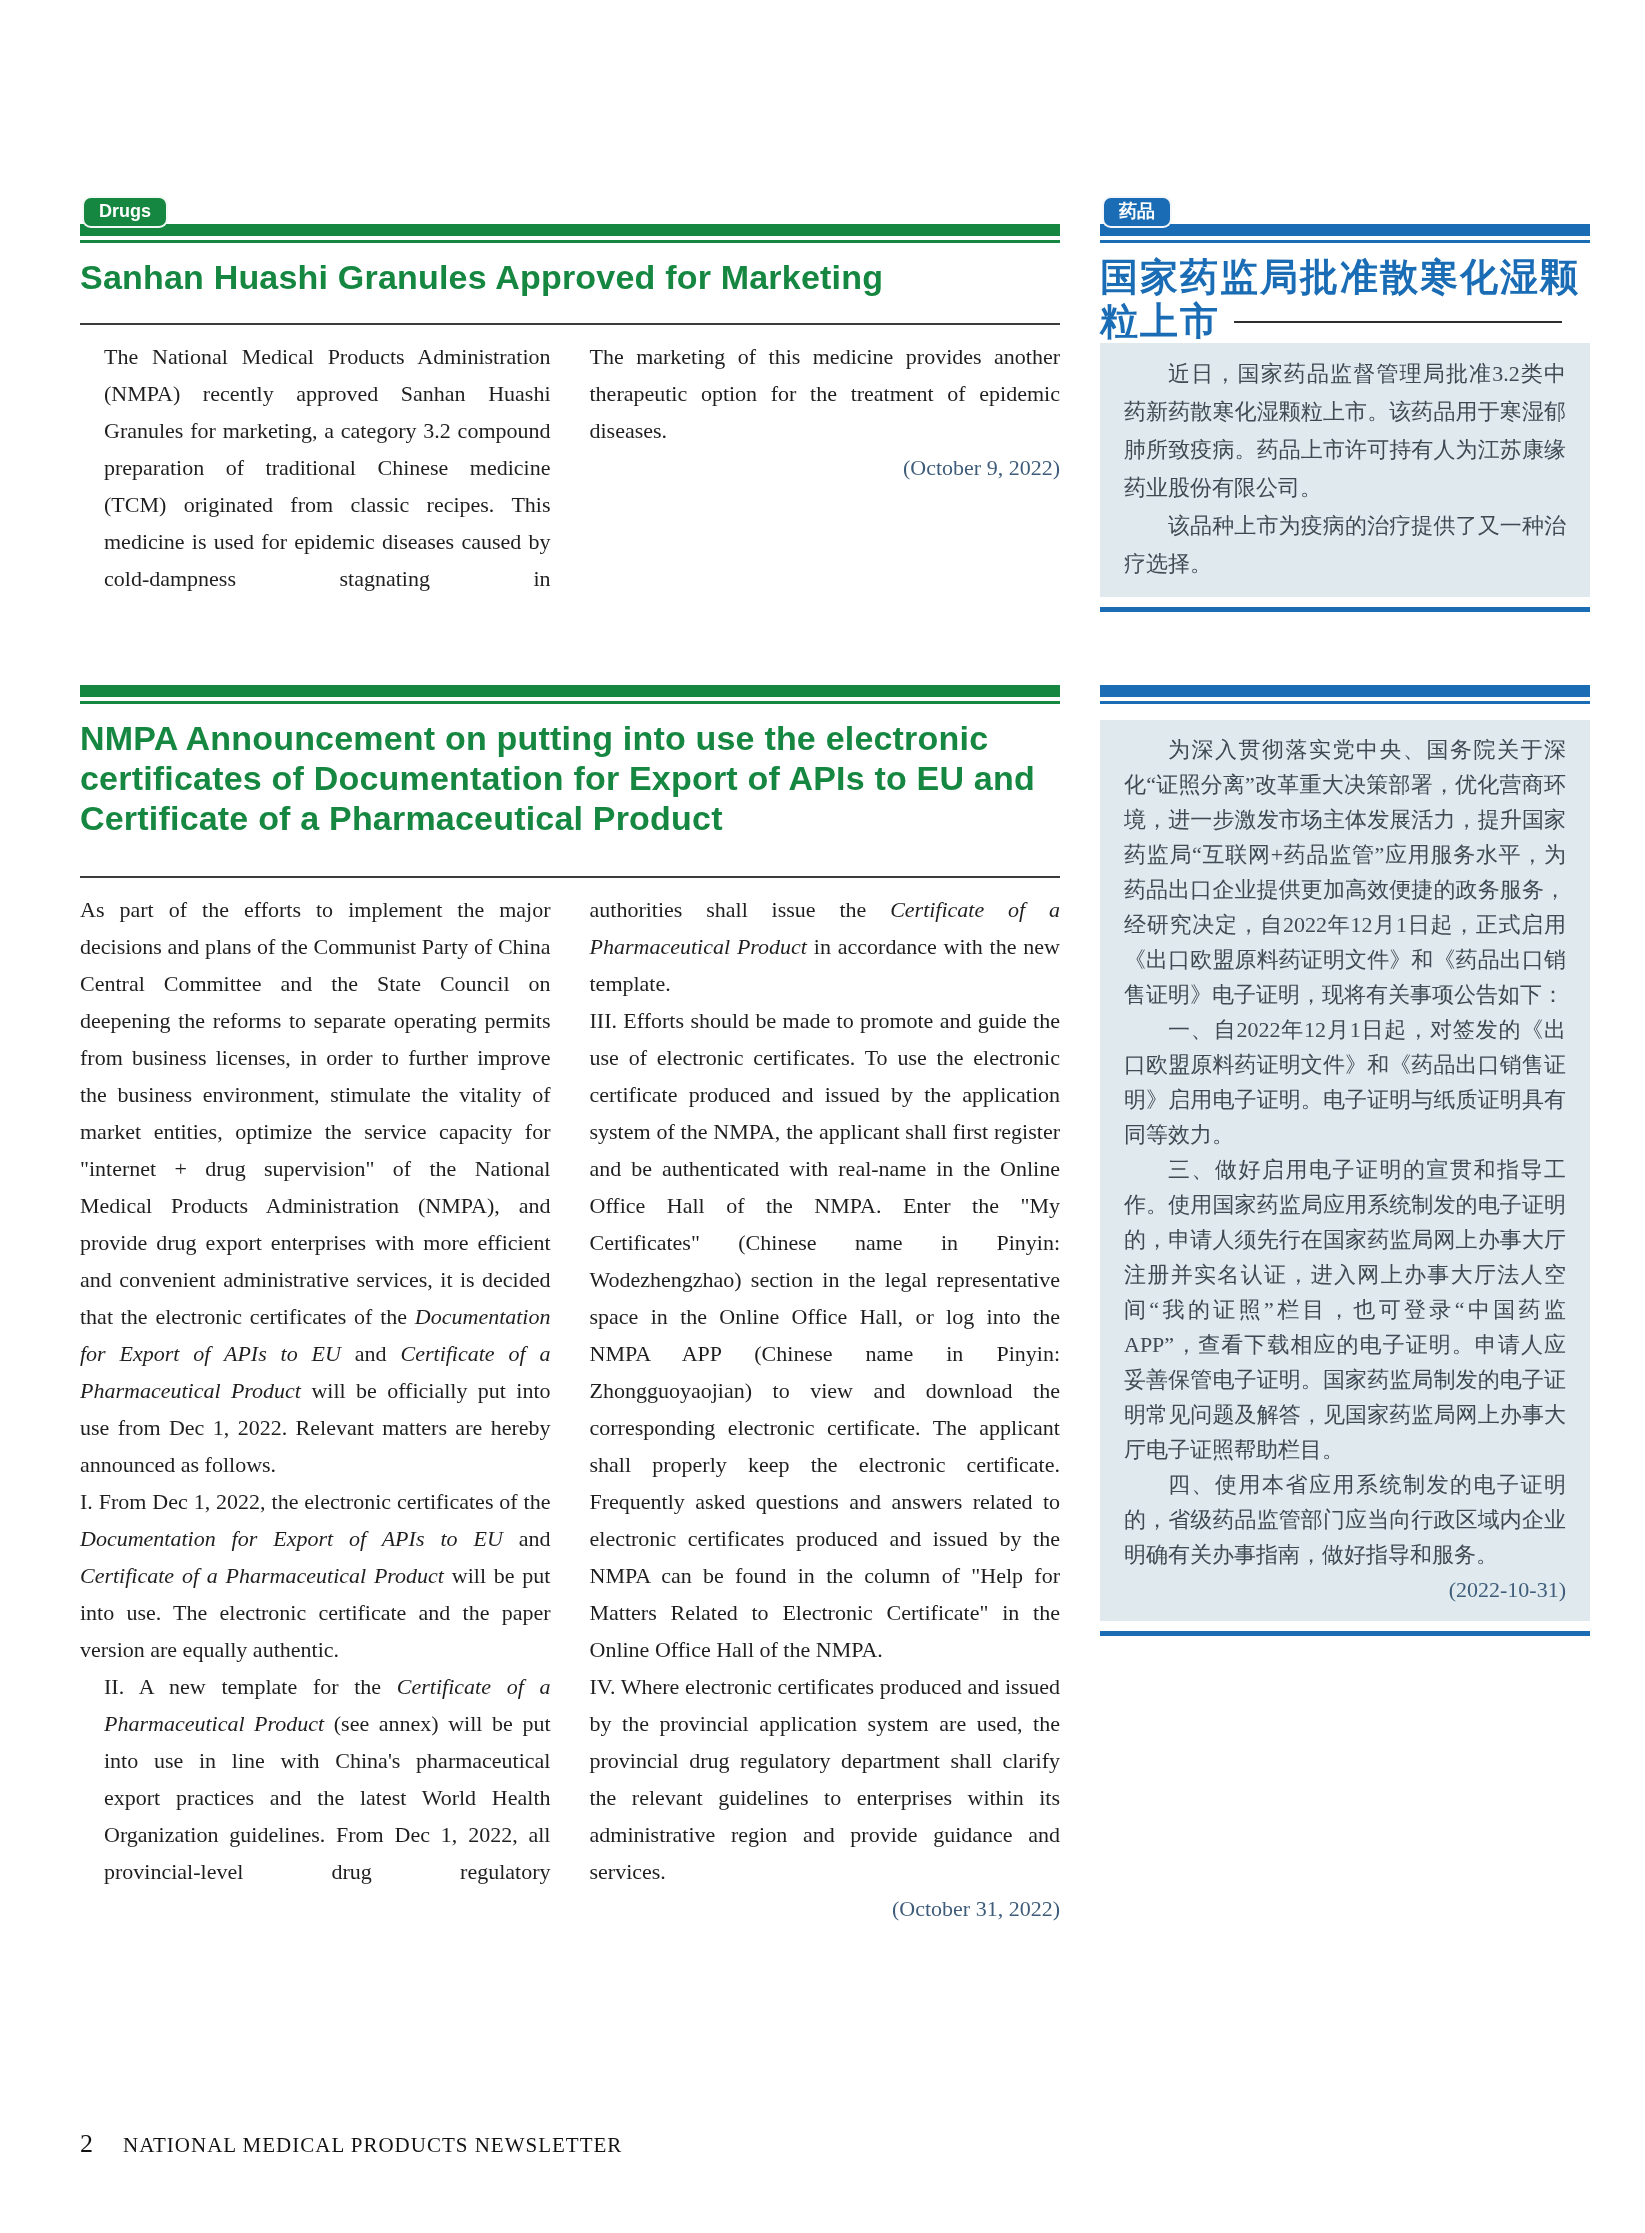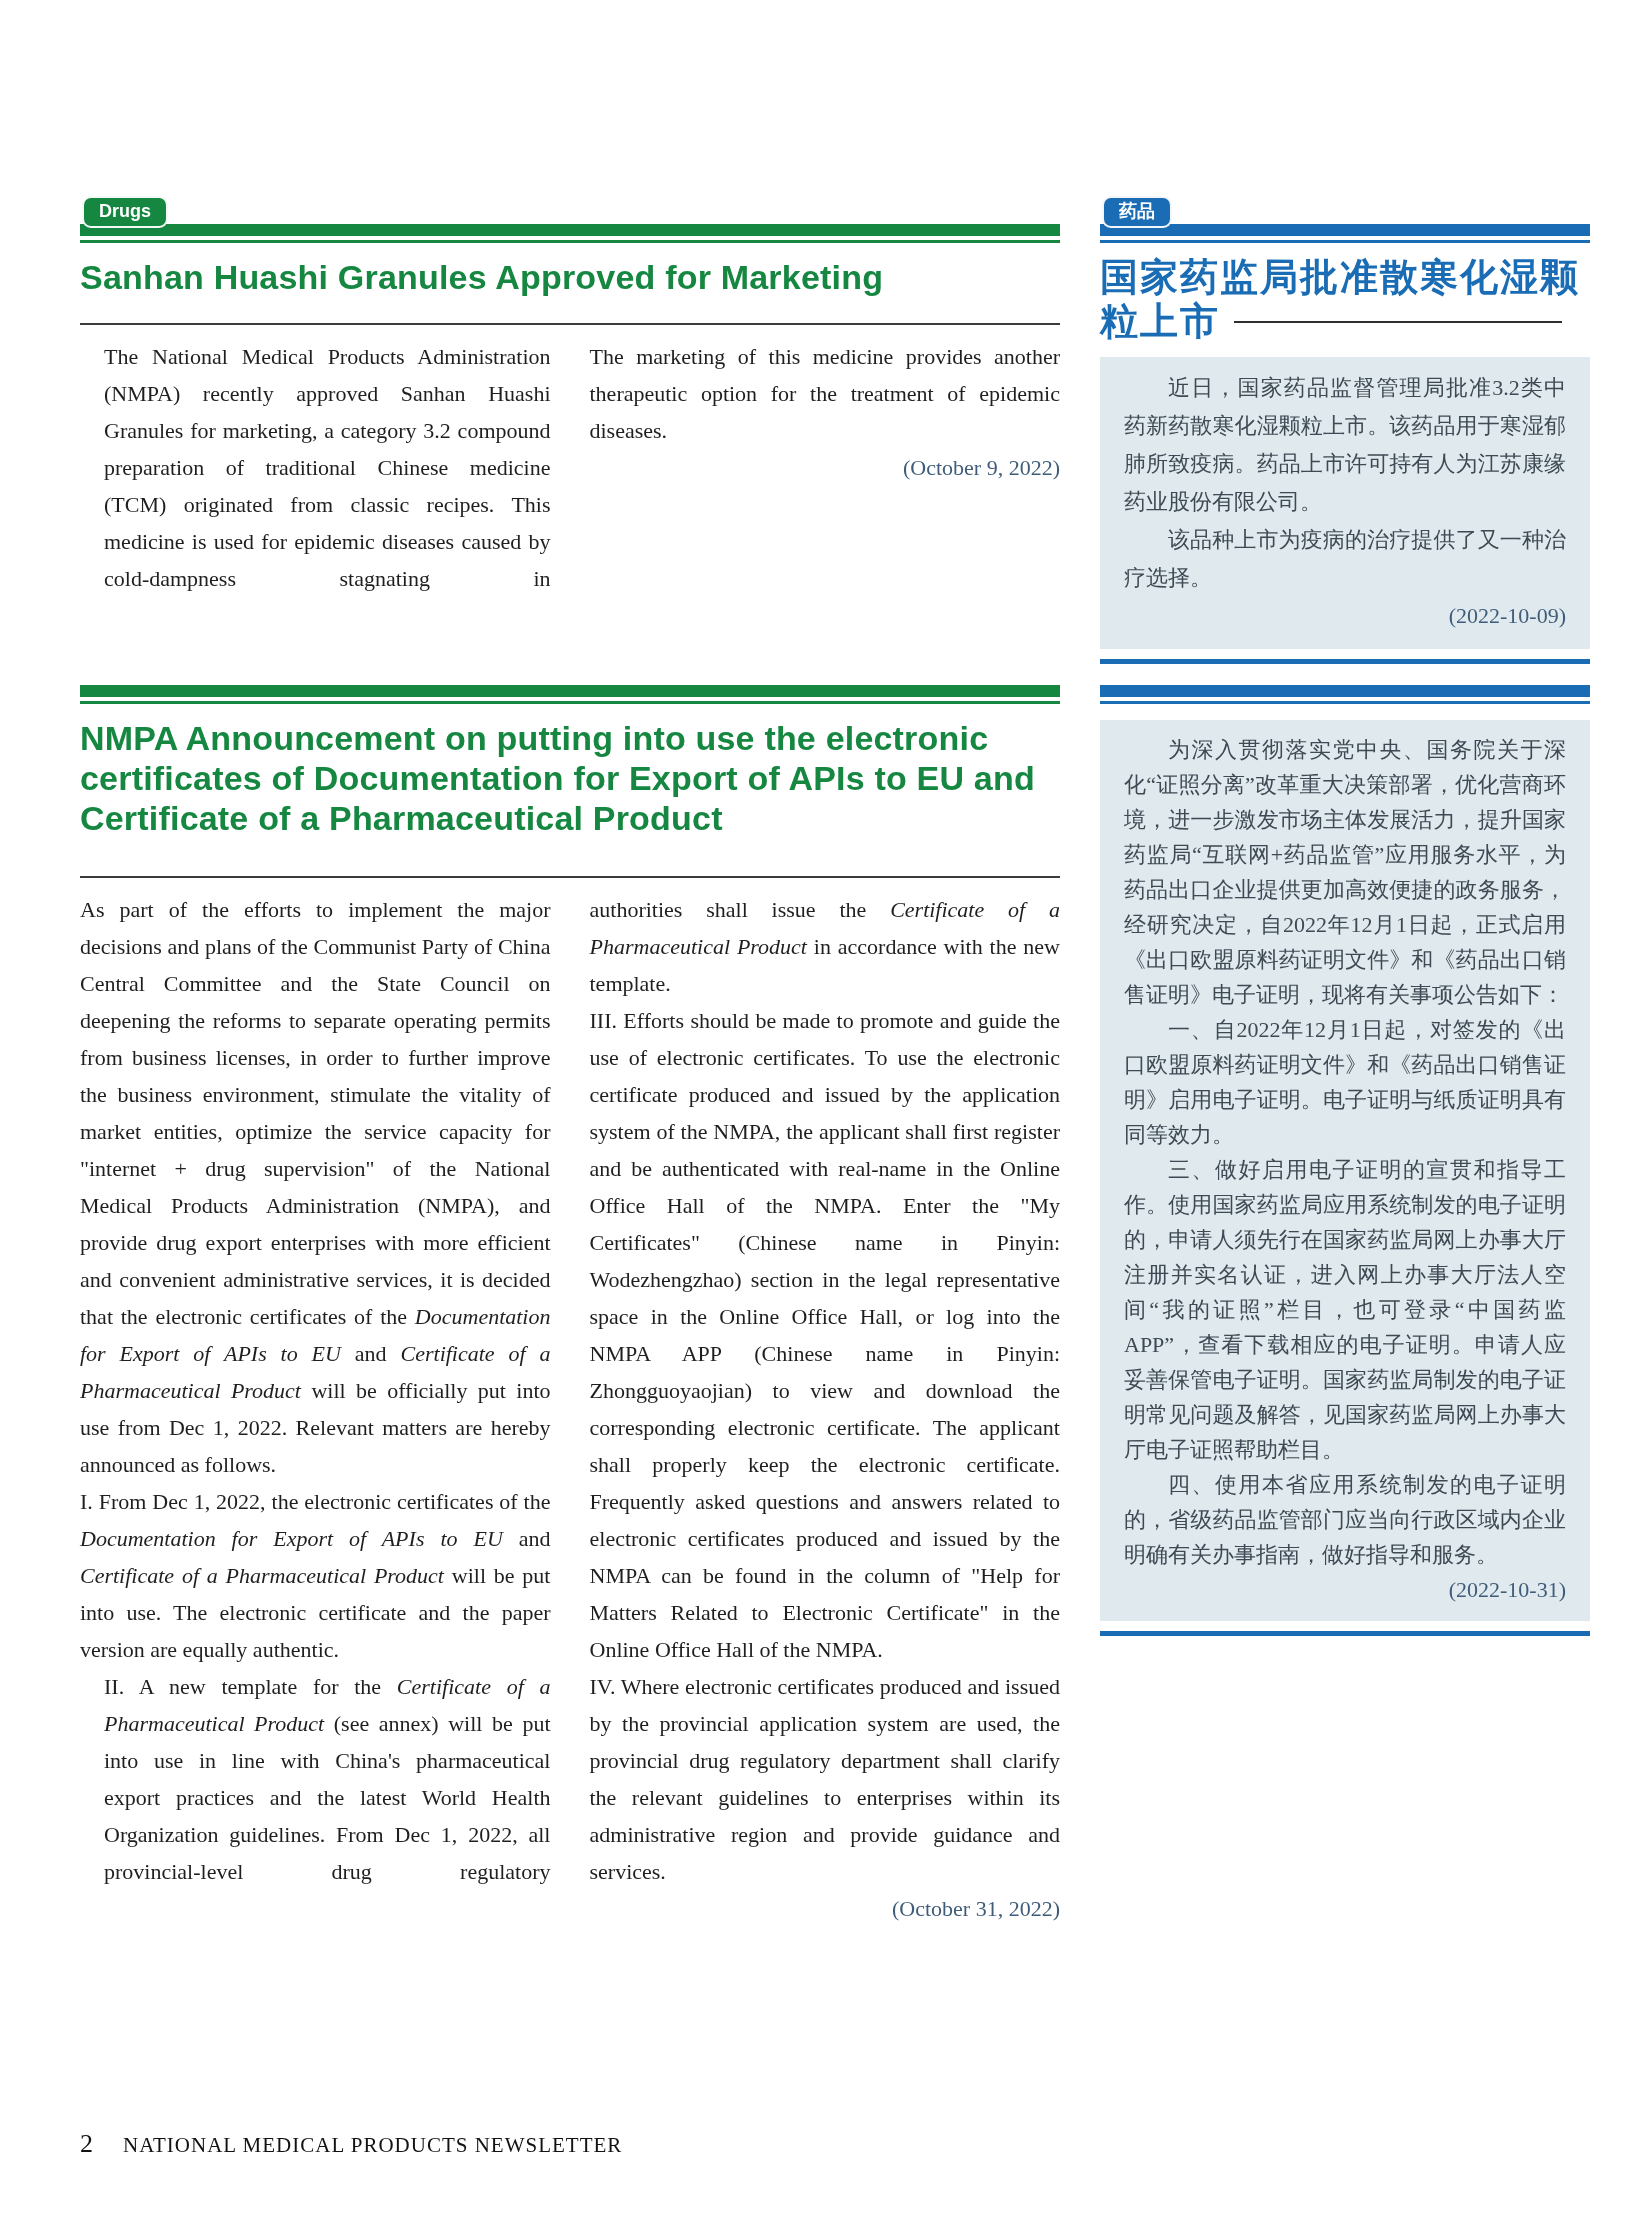--- a/index.html
+++ b/index.html
@@ -75,21 +75,21 @@
   .h-rule.w2 { width: 249px; }
 
   
   .cnbox {
     background: var(--boxbg);
     padding: 12px 24px 14px;
     font-size: 22px;
     color: #3e4953;
     text-align: justify;
   }
-  .cnbox.b1 { line-height: 38px; margin-top: 14px; }
+  .cnbox.b1 { line-height: 38px; margin-top: 0; }
   .cnbox.b2 { line-height: 35px; margin-top: 16px; }
   .cnbox p { margin: 0; }
   .cnbox p.ind { text-indent: 2em; }
   .box-rule { height: 5px; margin-top: 10px; background: var(--blue); }
 
   
   .footer {
     position: absolute; left: 80px; top: 2129px;
     display: flex; align-items: baseline; gap: 30px;
     color: #121212;
@@ -148,21 +148,20 @@
   <div class="right-zone">
 
     <section class="sec1">
       <span class="badge blue">药品</span>
       <div class="rule-thick blue"></div>
       <div class="rule-thin blue"></div>
       <h2 class="cn h1"><span>国家药监局批准散寒化湿颗粒上市</span><span class="h-rule w1"></span></h2>
       <div class="cnbox b1">
           <p class="ind">近日，国家药品监督管理局批准3.2类中药新药散寒化湿颗粒上市。该药品用于寒湿郁肺所致疫病。药品上市许可持有人为江苏康缘药业股份有限公司。</p>
           <p class="ind">该品种上市为疫病的治疗提供了又一种治疗选择。</p>
-          <p class="date">(2022-10-09)</p>
         </div>
       <div class="box-rule"></div>
     </section>
 
     <section>
       <div class="rule-thick blue"></div>
       <div class="rule-thin blue"></div>
       <div class="cnbox b2">
           <p class="ind">为深入贯彻落实党中央、国务院关于深化“证照分离”改革重大决策部署，优化营商环境，进一步激发市场主体发展活力，提升国家药监局“互联网+药品监管”应用服务水平，为药品出口企业提供更加高效便捷的政务服务，经研究决定，自2022年12月1日起，正式启用《出口欧盟原料药证明文件》和《药品出口销售证明》电子证明，现将有关事项公告如下：</p>
           <p class="ind">一、自2022年12月1日起，对签发的《出口欧盟原料药证明文件》和《药品出口销售证明》启用电子证明。电子证明与纸质证明具有同等效力。</p>

